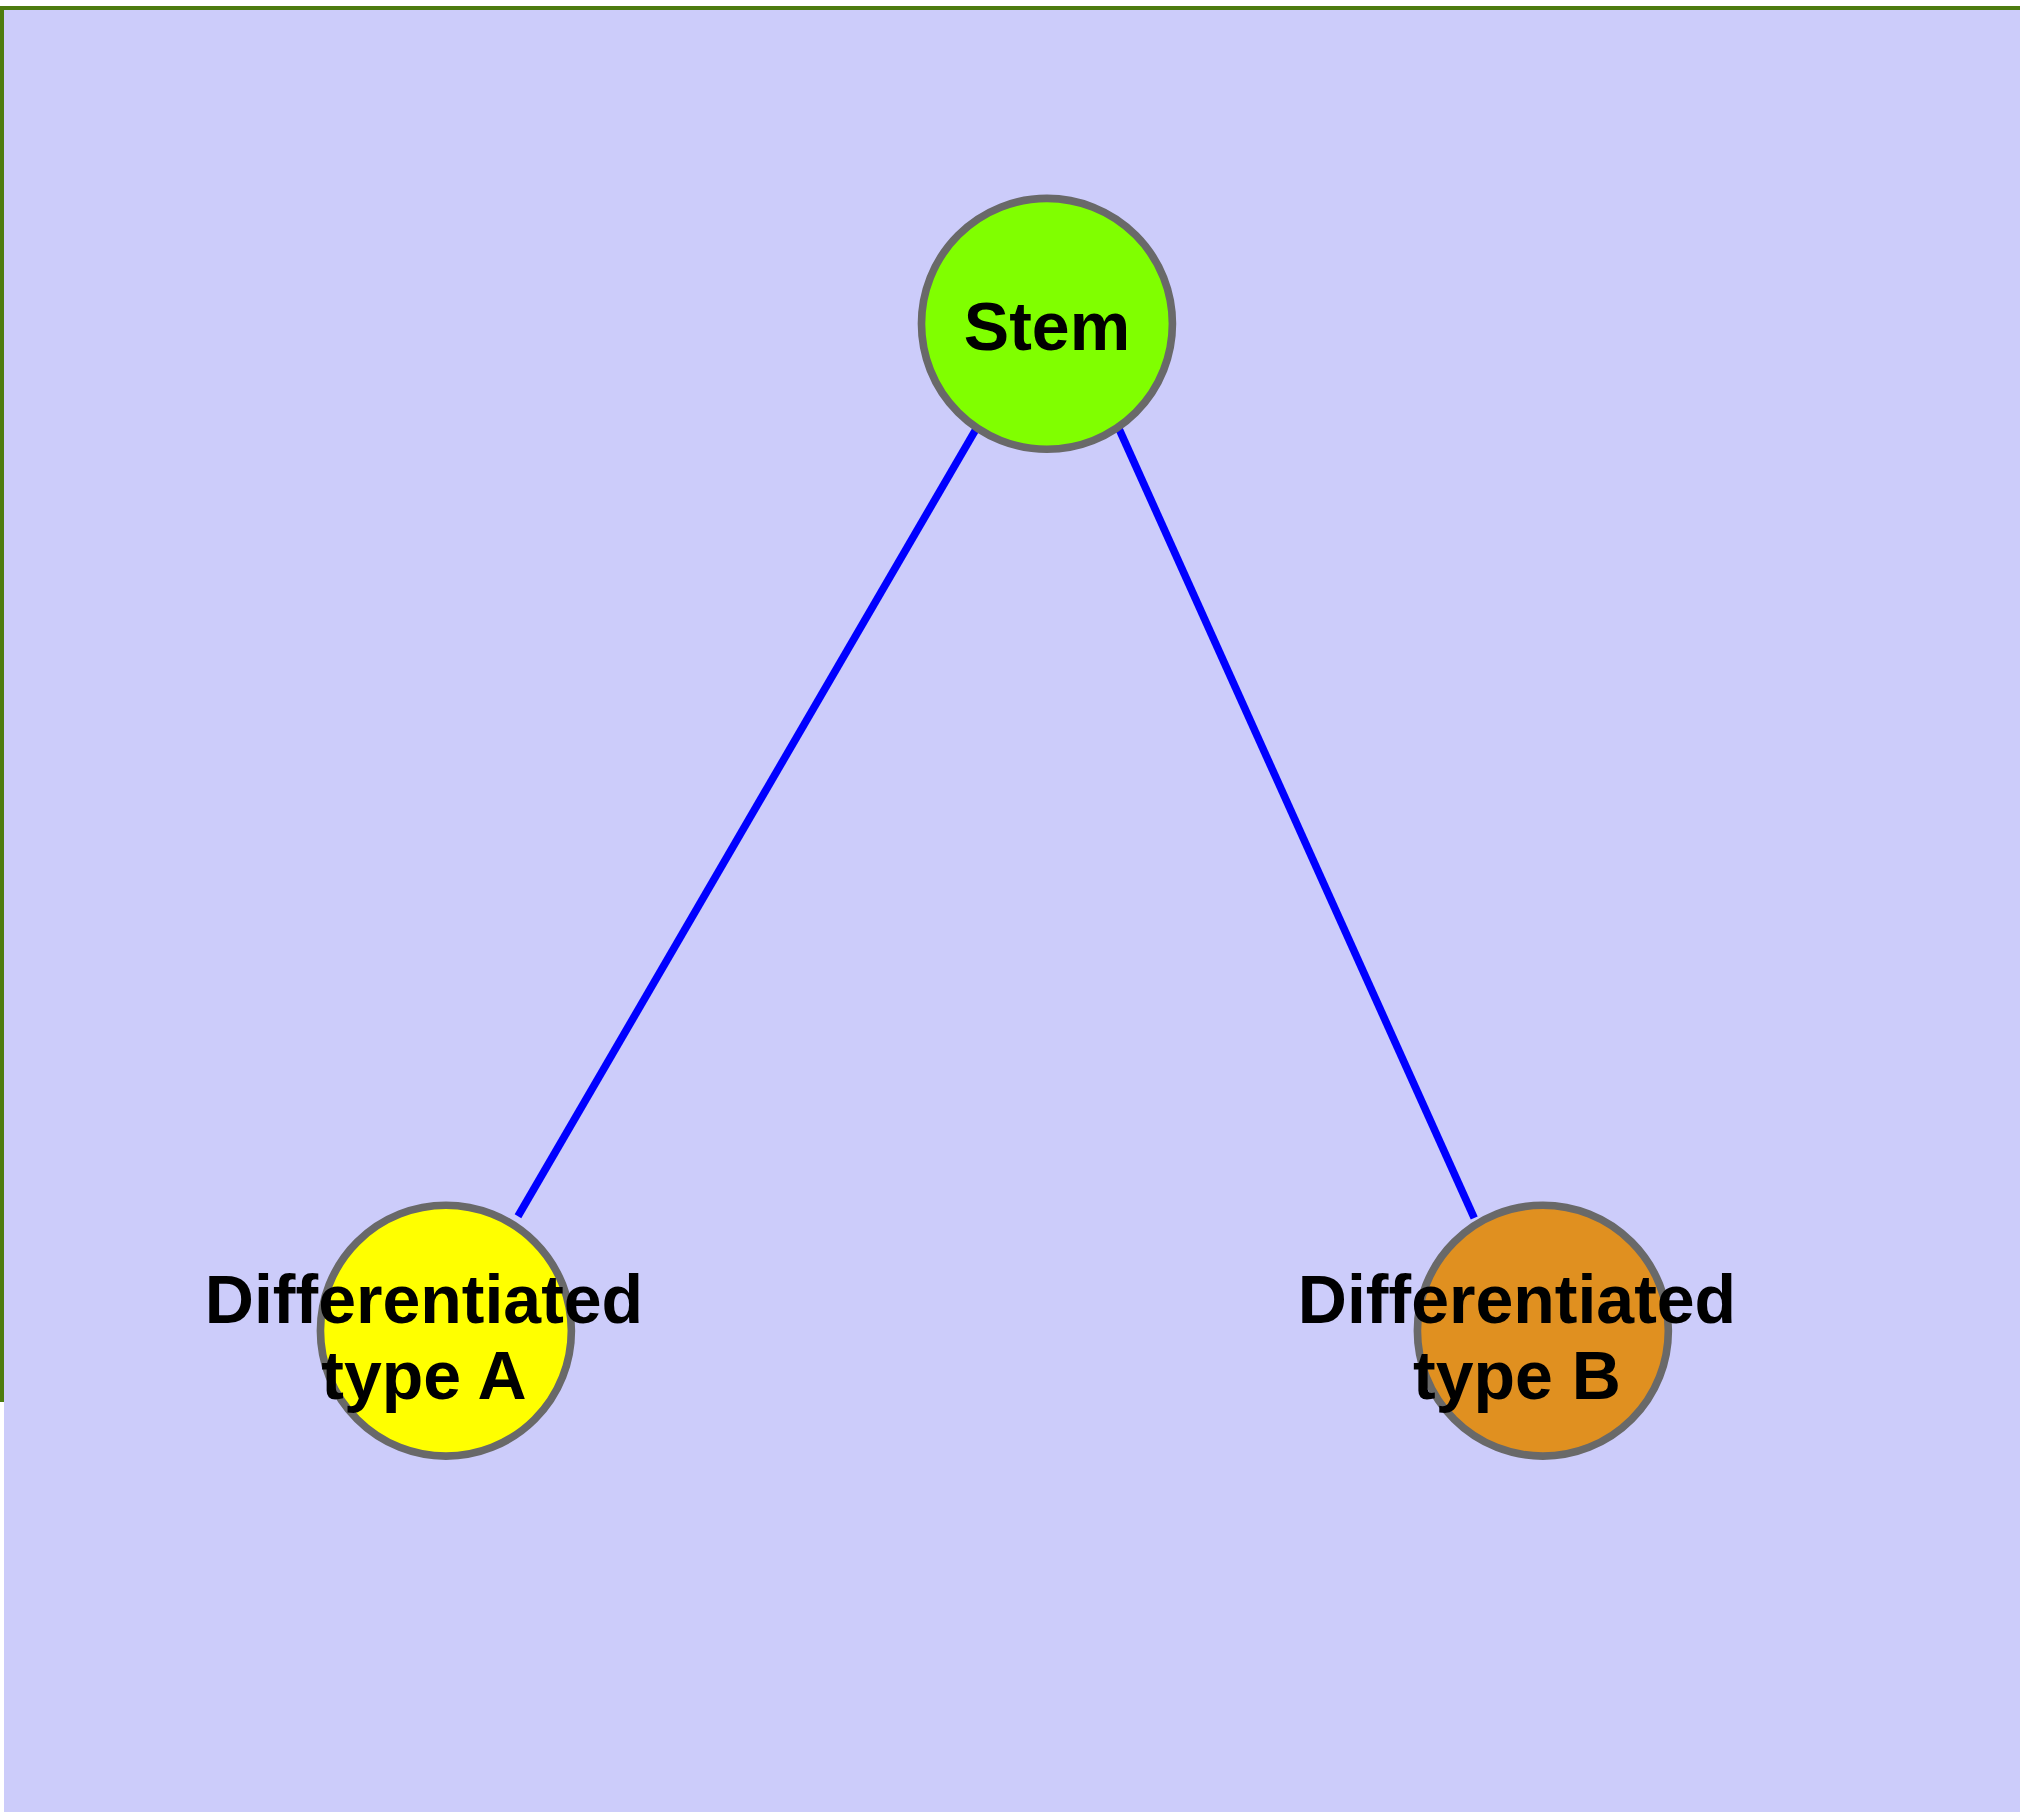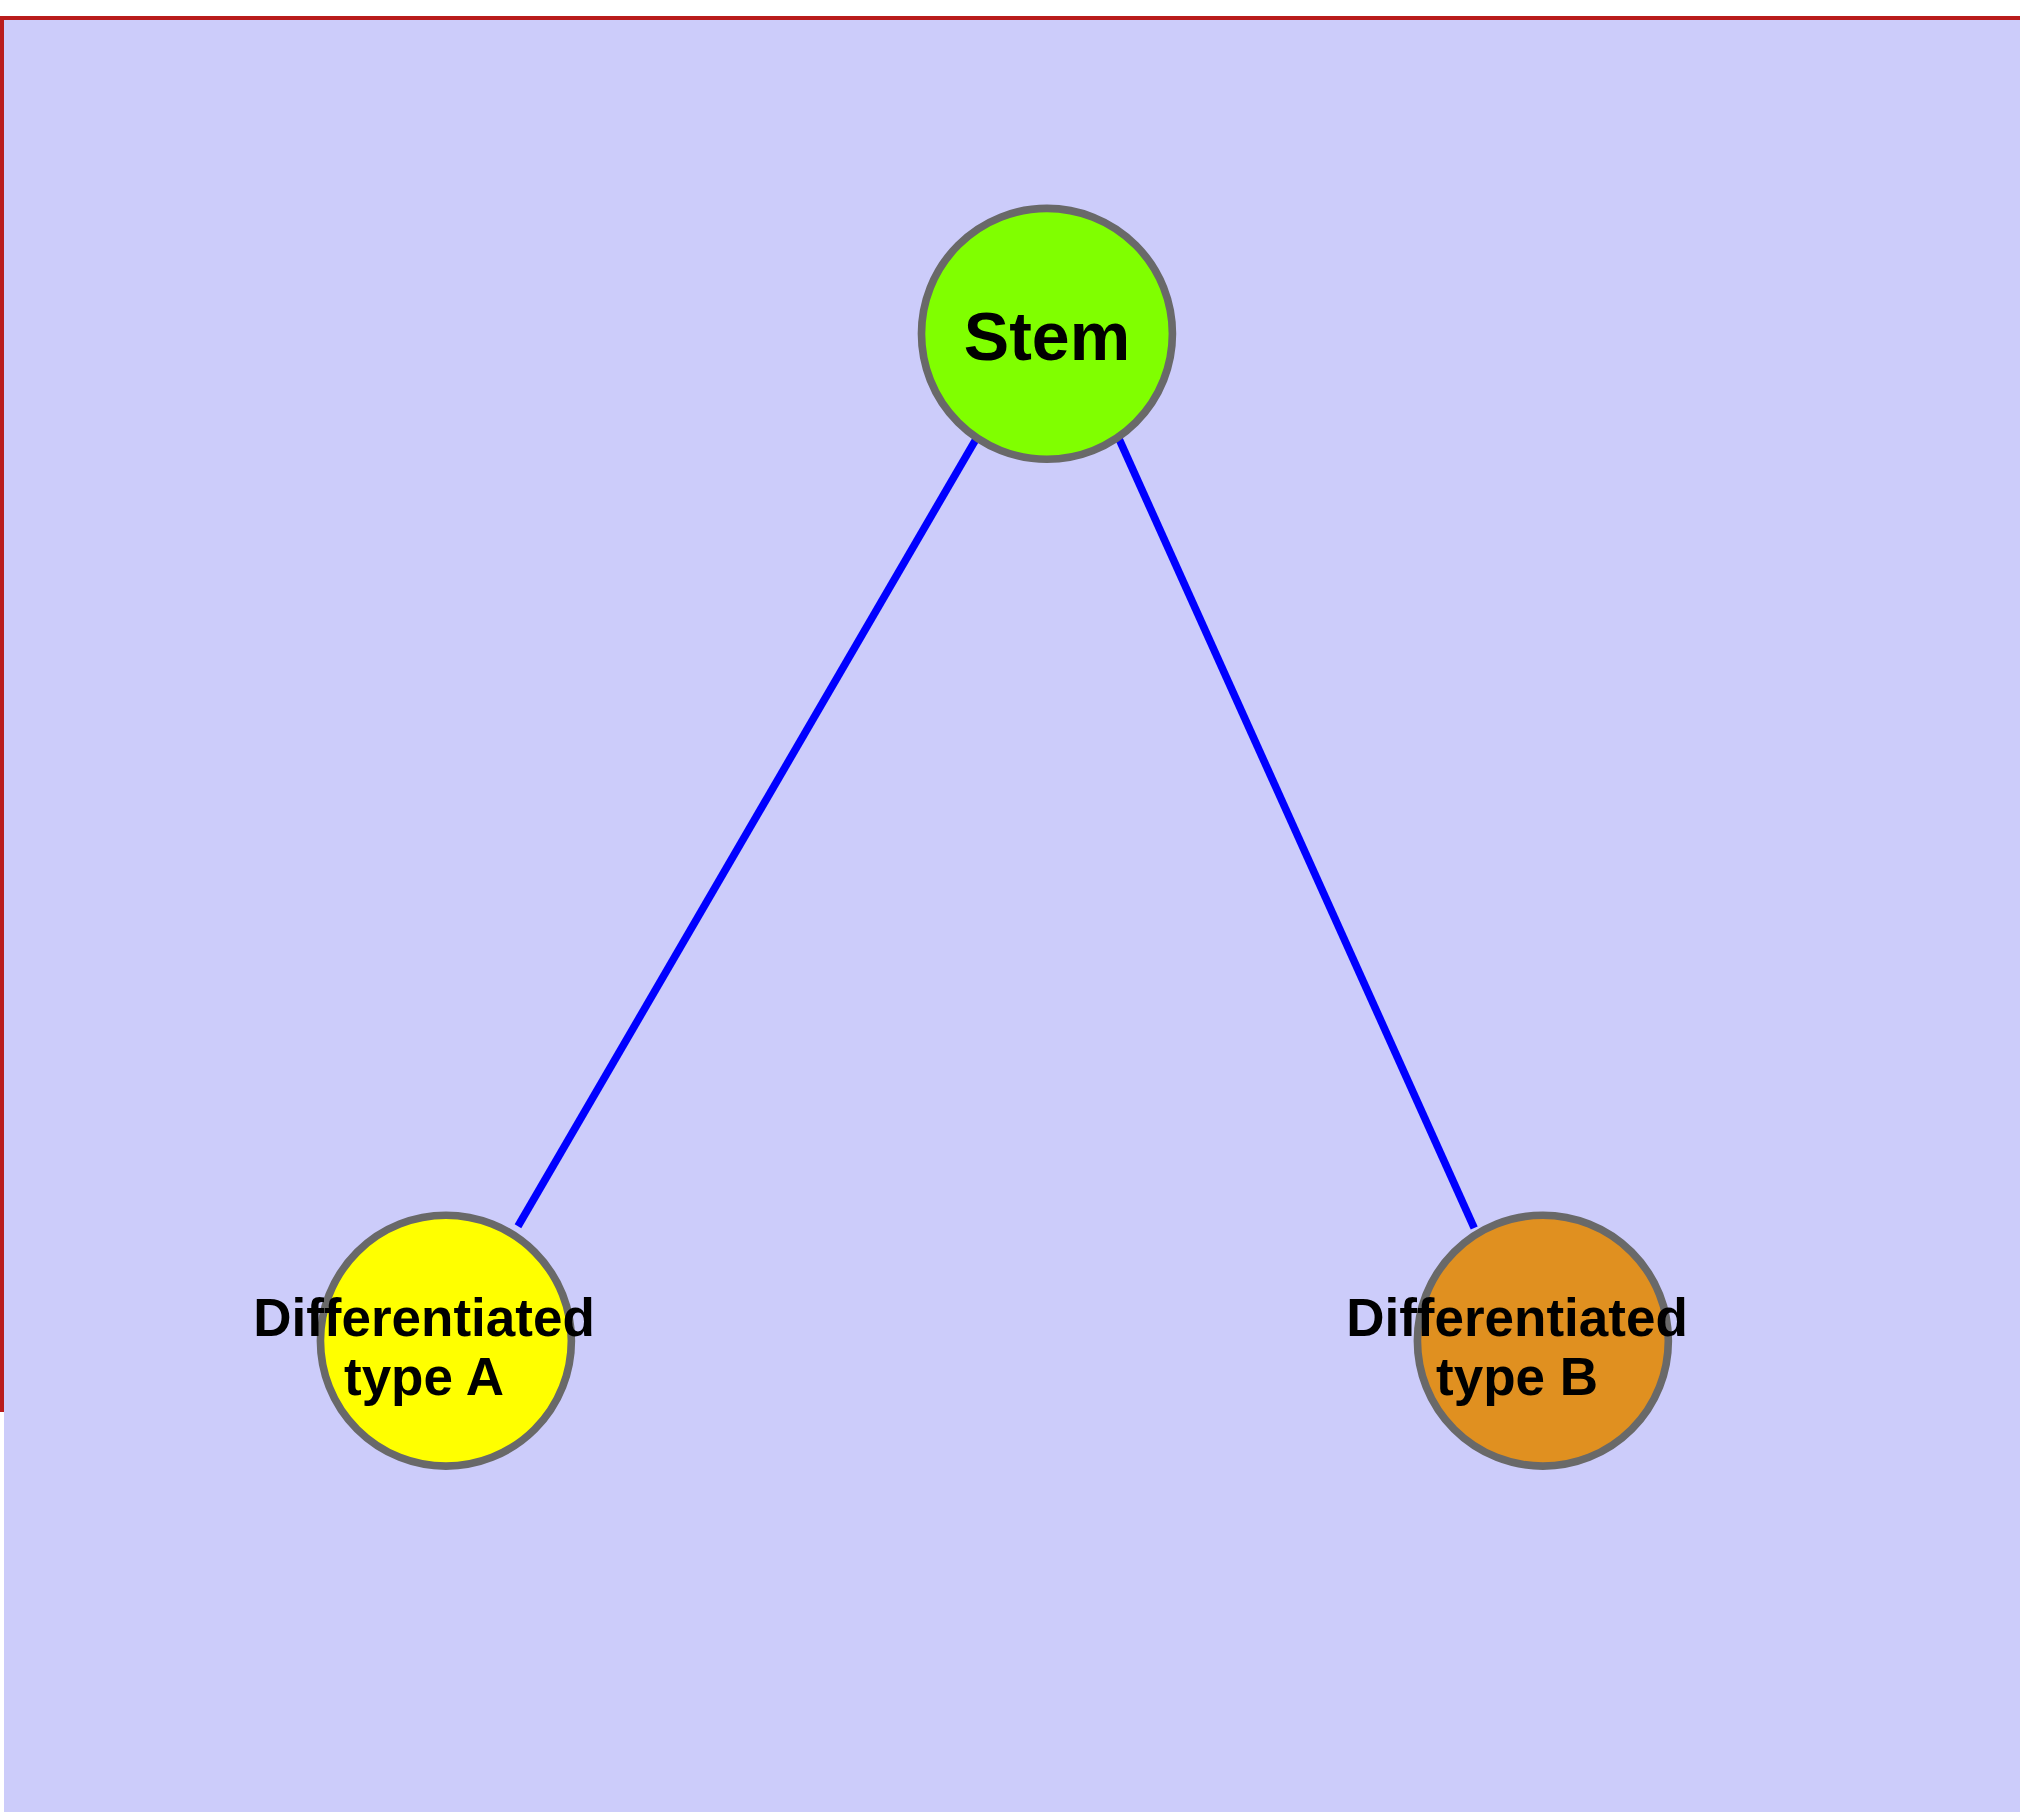--- a/index.html
+++ b/index.html
@@ -10,24 +10,24 @@
   }
   body {
     width: 2021px;
     height: 1812px;
     overflow: hidden;
     font-family: "Liberation Sans", sans-serif;
   }
   #canvas {
     position: absolute;
     left: 0;
-    top: 16px;
+    top: 6px;
     width: 2021px;
     height: 1396px;
-    background: #b91c1c;
+    background: #4d7c0f;
   }
   #plot-bg {
     position: absolute;
     left: 4.2px;
     top: 4.2px;
     width: 2016px;
     height: 1808px;
     background: #ccccfa;
   }
   #graph-svg {
@@ -55,21 +55,21 @@
     text-align: center;
     white-space: pre;
     line-height: 1.12;
     pointer-events: none;
     transform: translate(-50%, -50%);
   }
   #label-stem {
     font-size: 68px;
   }
   #label-type-a, #label-type-b {
-    font-size: 53px;
+    font-size: 68px;
   }
 </style>
 </head>
 <body>
 
 <div id="canvas">
 
   <div id="plot-bg"></div>
 
   <svg id="graph-svg" viewBox="0 0 2384 2138" preserveAspectRatio="none">

